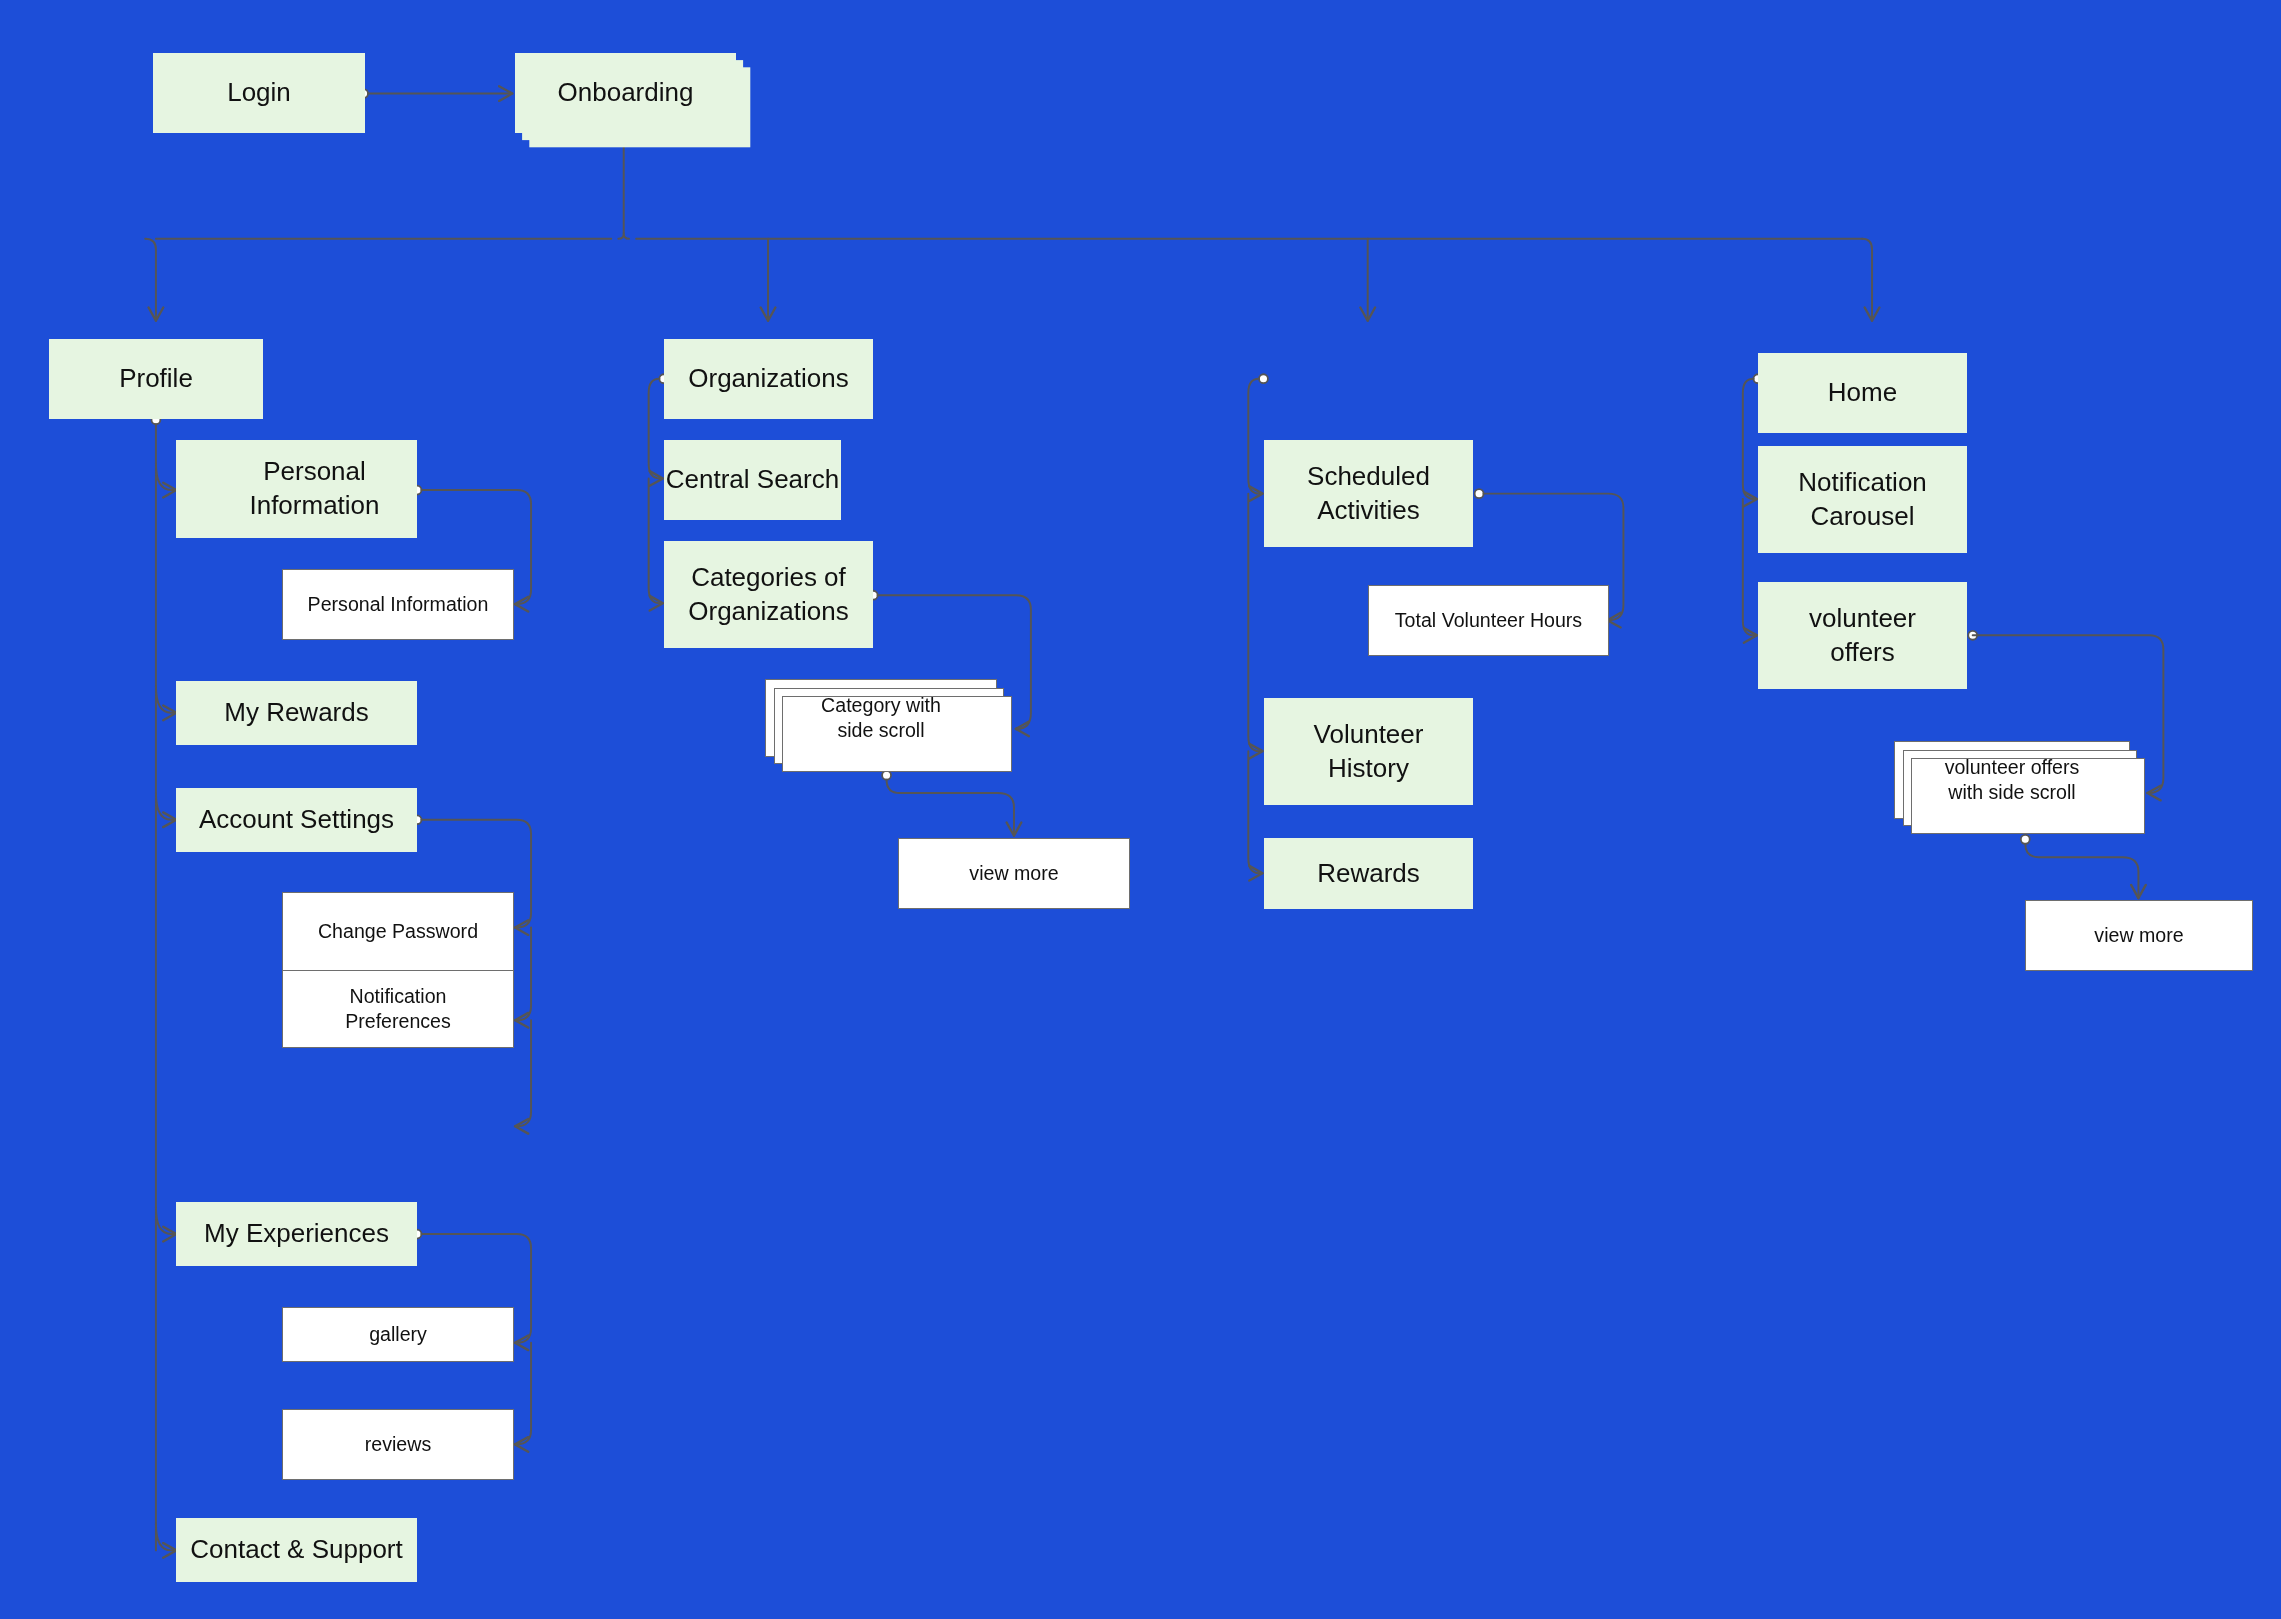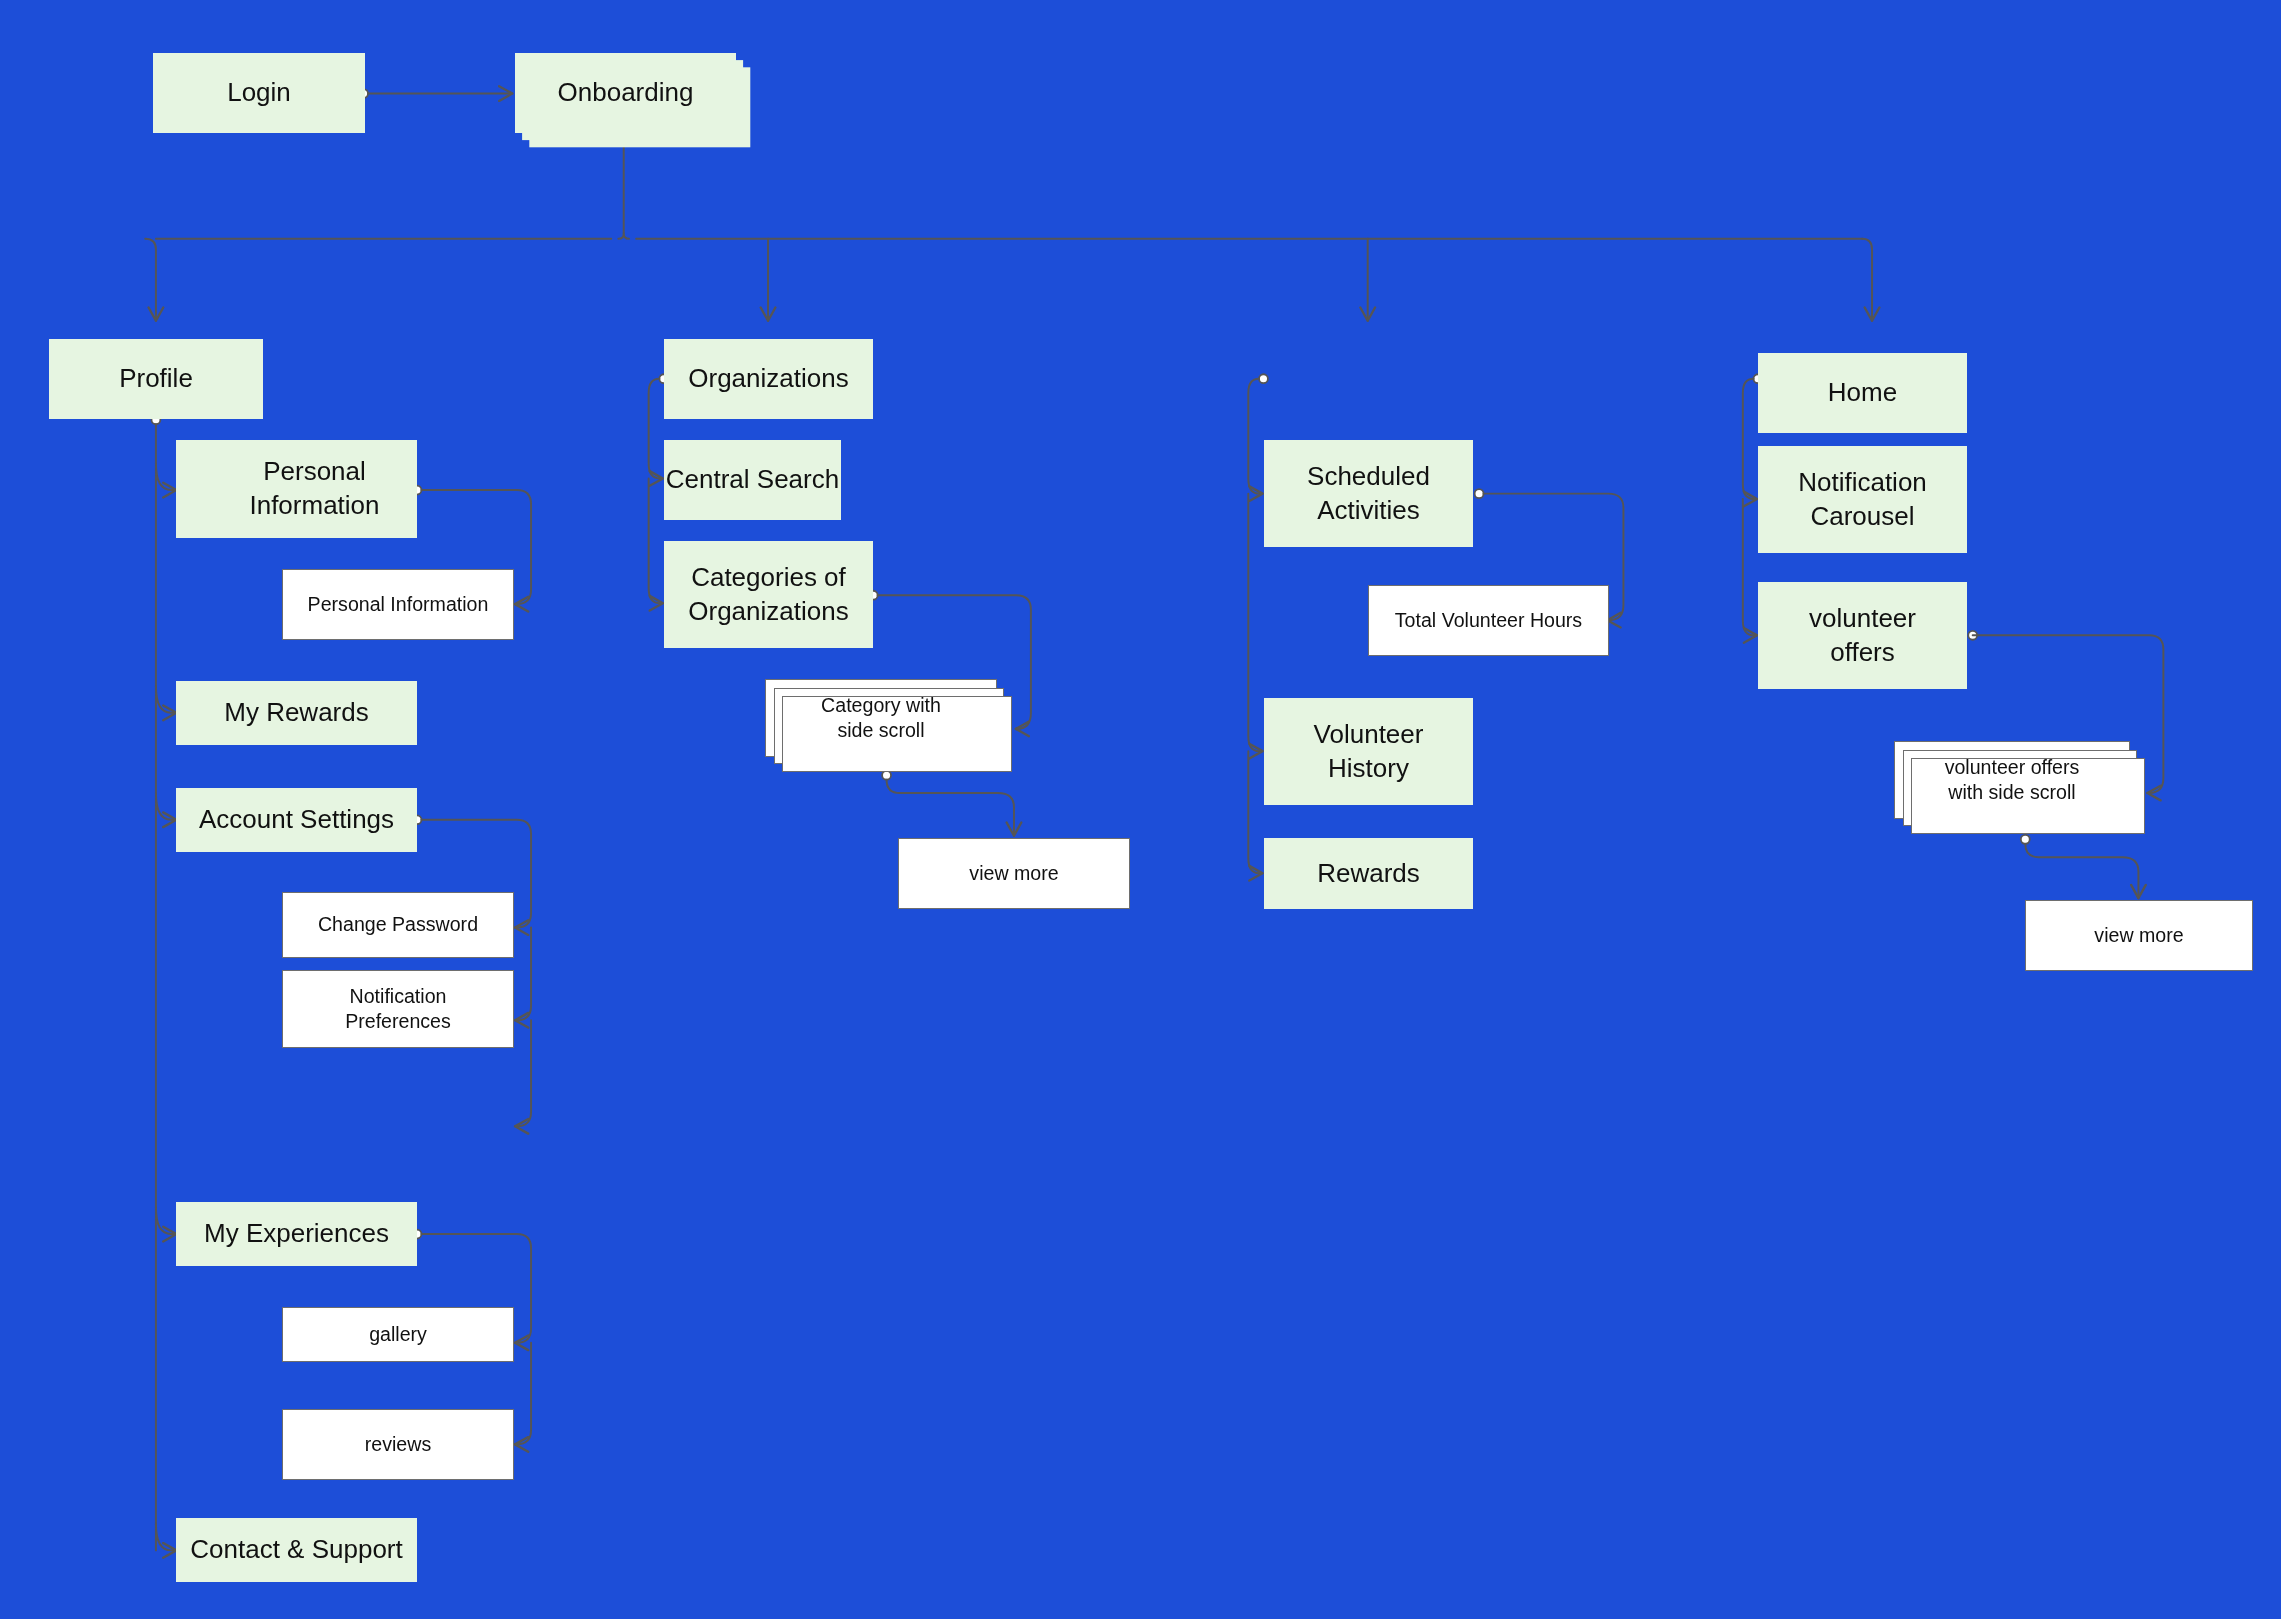--- a/index.html
+++ b/index.html
@@ -179,21 +179,21 @@
   </div>
 
   <div class="node green fs-lg" style="left:176px; top:681px; width:241px; height:64px;">
     <span>My Rewards</span>
   </div>
 
   <div class="node green fs-lg" style="left:176px; top:788px; width:241px; height:64px;">
     <span>Account Settings</span>
   </div>
 
-  <div class="node white fs-sm" style="left:282px; top:892px; width:232px; height:66px;">
+  <div class="node white fs-sm" style="left:282px; top:892px; width:232px; height:79px;">
     <span>Change Password</span>
   </div>
 
   <div class="node white fs-sm" style="left:282px; top:970px; width:232px; height:78px;">
     <span>Notification
 Preferences</span>
   </div>
 
 
   <div class="node green fs-lg" style="left:176px; top:1202px; width:241px; height:64px;">

